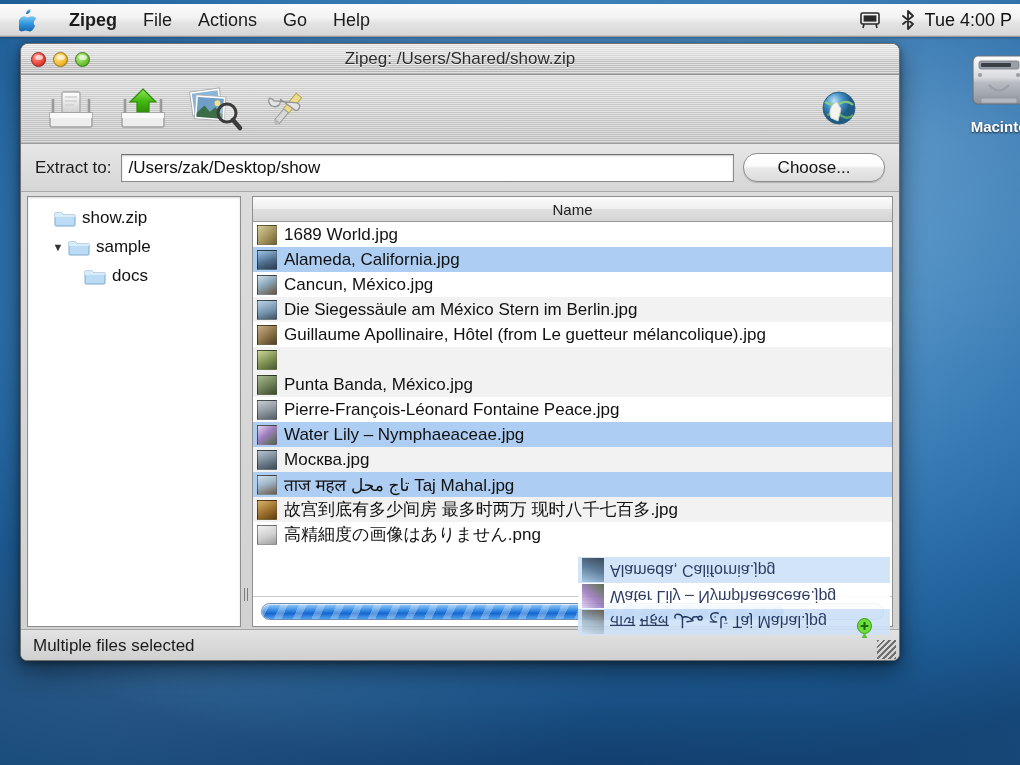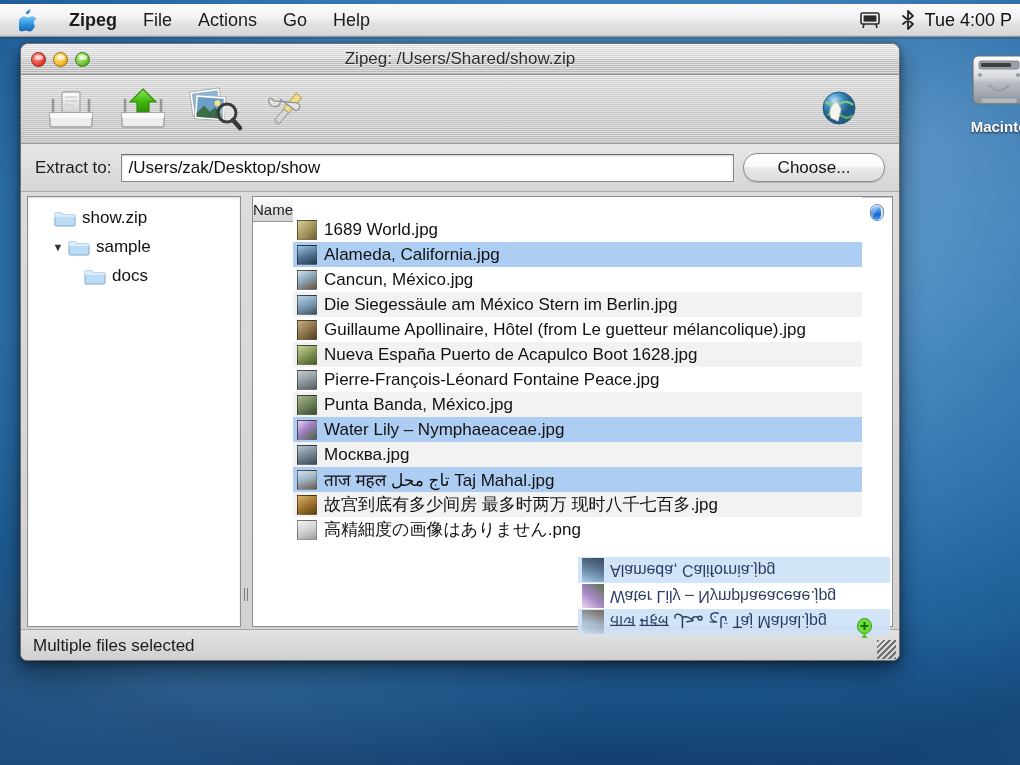--- a/index.html
+++ b/index.html
@@ -127,30 +127,30 @@
   .trow.sel .txt{ background:#cfe0f6; border-radius:2px; padding:0 2px; }
   .splitter{
     width:11px; position:relative; display:flex; align-items:flex-end; justify-content:center;
     background:linear-gradient(to bottom,#dcdcdc,#d2d2d2);
   }
   .grip{ width:5px; height:13px; margin-bottom:26px;
     background:repeating-linear-gradient(to right,#7d7d7d 0px,#7d7d7d 1px,transparent 1px,transparent 3px);
   }
   .listpane{
     flex:1; background:#fff; border:1px solid #8e8e8e;
-    display:flex; flex-direction:row; overflow:hidden; position:relative;
+    display:flex; flex-direction:column; overflow:hidden; position:relative;
   }
   .colhead{
     height:25px; flex:0 0 25px;
     background:linear-gradient(to bottom,#fcfcfc 0%,#efefef 48%,#e0e0e0 52%,#d4d4d4 100%);
     border-bottom:1px solid #9a9a9a;
     display:flex; align-items:center; justify-content:center;
     font-size:15px; color:#222;
   }
-  .rows{ flex:1; overflow:hidden;margin-top:20px; }
+  .rows{ flex:1; overflow:hidden; }
   .frow{
     height:25px; display:flex; align-items:center; padding-left:4px; gap:7px;
     font-size:17px; color:#111; white-space:nowrap;
   }
   .frow.alt{ background:#f2f2f2; }
   .frow.sel{ background:#aecdf2; }
   .thumb{
     width:20px; height:20px; flex:0 0 20px; border:1px solid rgba(0,0,0,.35);
     background-size:cover; background-position:center;
   }
@@ -435,29 +435,28 @@
           <div class="frow alt">
             <span class="thumb" style="background: linear-gradient(160deg, rgb(185, 211, 232), rgb(115, 144, 170) 60%, rgb(63, 79, 94));"></span>
             <span>Die Siegessäule am México Stern im Berlin.jpg</span>
           </div>
           <div class="frow">
             <span class="thumb" style="background: linear-gradient(140deg, rgb(198, 176, 137), rgb(138, 114, 72) 55%, rgb(78, 63, 38));"></span>
             <span>Guillaume Apollinaire, Hôtel (from Le guetteur mélancolique).jpg</span>
           </div>
           <div class="frow alt">
             <span class="thumb" style="background: linear-gradient(150deg, rgb(205, 215, 154), rgb(126, 145, 82) 55%, rgb(74, 91, 44));"></span>
-            <span>Nueva España Puerto de Acapulco Boot 1628.jpg</span>
+          </div>
+          <div class="frow alt">
+            <span class="thumb" style="background: linear-gradient(150deg, rgb(168, 185, 143), rgb(109, 127, 86) 55%, rgb(60, 74, 46));"></span>
+            <span>Punta Banda, México.jpg</span>
           </div>
           <div class="frow">
             <span class="thumb" style="background: linear-gradient(160deg, rgb(198, 205, 211), rgb(139, 148, 156) 55%, rgb(85, 92, 99));"></span>
             <span>Pierre-François-Léonard Fontaine Peace.jpg</span>
-          </div>
-          <div class="frow alt">
-            <span class="thumb" style="background: linear-gradient(150deg, rgb(168, 185, 143), rgb(109, 127, 86) 55%, rgb(60, 74, 46));"></span>
-            <span>Punta Banda, México.jpg</span>
           </div>
           <div class="frow sel">
             <span class="thumb" style="background: linear-gradient(140deg, rgb(231, 214, 239), rgb(159, 126, 194) 45%, rgb(77, 107, 61));"></span>
             <span>Water Lily – Nymphaeaceae.jpg</span>
           </div>
           <div class="frow alt">
             <span class="thumb" style="background: linear-gradient(160deg, rgb(184, 198, 210), rgb(112, 128, 142) 55%, rgb(63, 74, 85));"></span>
             <span>Москва.jpg</span>
           </div>
           <div class="frow sel">

